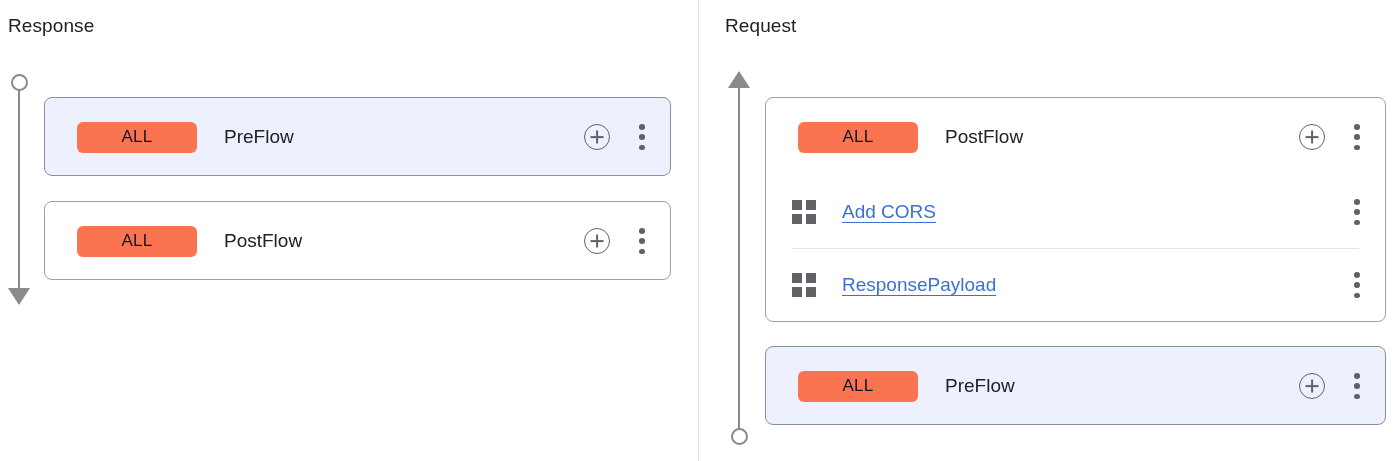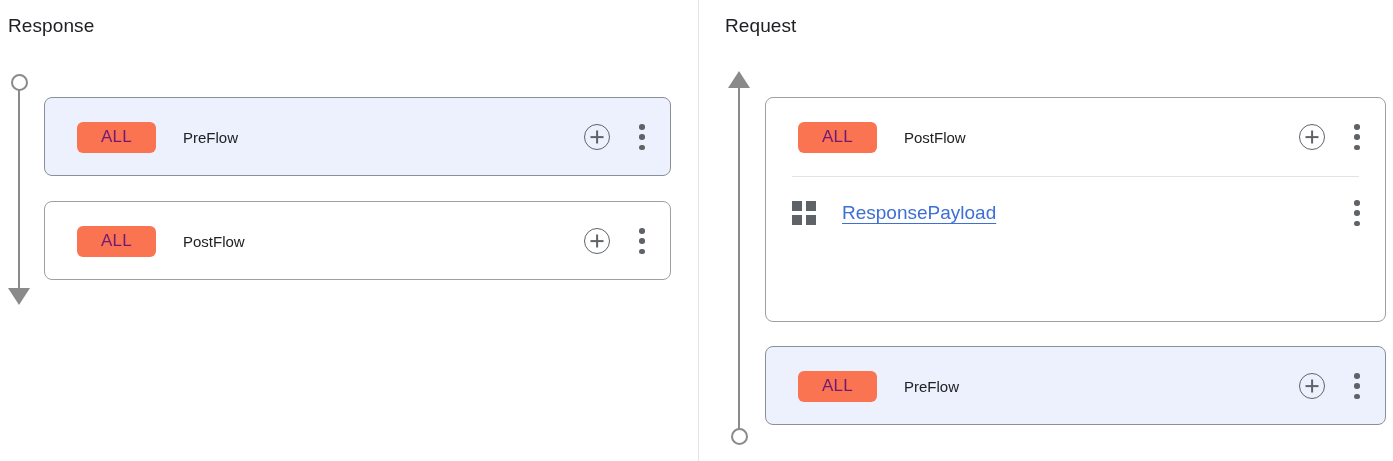--- a/index.html
+++ b/index.html
@@ -86,34 +86,34 @@
   .card-row {
     display: flex;
     align-items: center;
     height: 78px;
     padding: 0 18px 0 32px;
   }
   .card-row.policy { height: 72px; padding-left: 26px; }
 
   .badge {
     flex: 0 0 auto;
-    width: 79px; height: 31px;
+    width: 120px; height: 31px;
     border-radius: 6px;
-    color: #701a75;
+    color: #0f172a;
     font-size: 17px;
     font-weight: 400;
     letter-spacing: .3px;
     display: flex;
     align-items: center;
     justify-content: center;
   }
 
   .card-label {
     margin-left: 27px;
-    font-size: 15px;
+    font-size: 19px;
     font-weight: 500;
     color: #202124;
     white-space: nowrap;
   }
 
   .policy-link {
     margin-left: 26px;
     font-size: 19px;
     color: #3e6fd4;
     text-decoration: underline;
@@ -254,20 +254,35 @@
       <div class="add-icon">
           <span class="vbar"></span>
         </div>
       <div class="menu-icon">
           <i></i>
           <i></i>
           <i></i>
         </div>
     </div>
 
+    <div class="card-row policy">
+      <div class="grid-icon">
+          <i></i>
+          <i></i>
+          <i></i>
+          <i></i>
+        </div>
+      <div class="policy-link">Add CORS</div>
+      <div class="spacer"></div>
+      <div class="menu-icon">
+          <i></i>
+          <i></i>
+          <i></i>
+        </div>
+    </div>
 
     <div class="row-divider"></div>
 
     <div class="card-row policy">
       <div class="grid-icon">
           <i></i>
           <i></i>
           <i></i>
           <i></i>
         </div>

